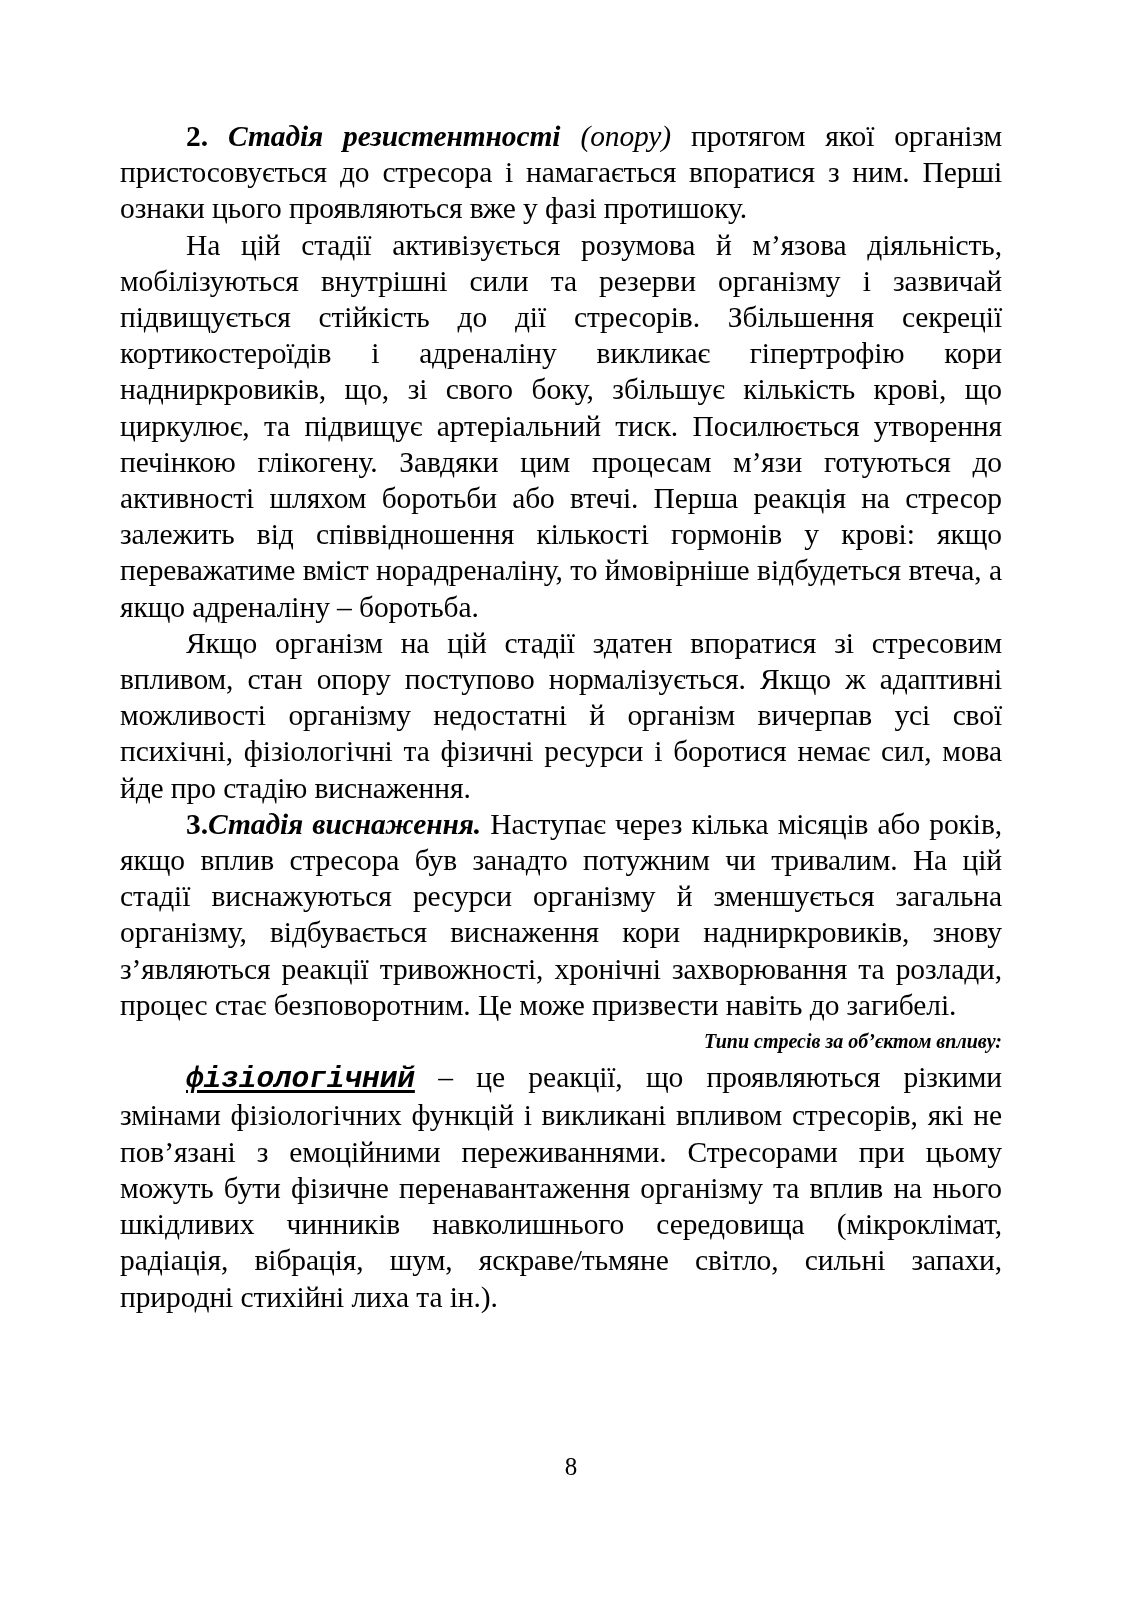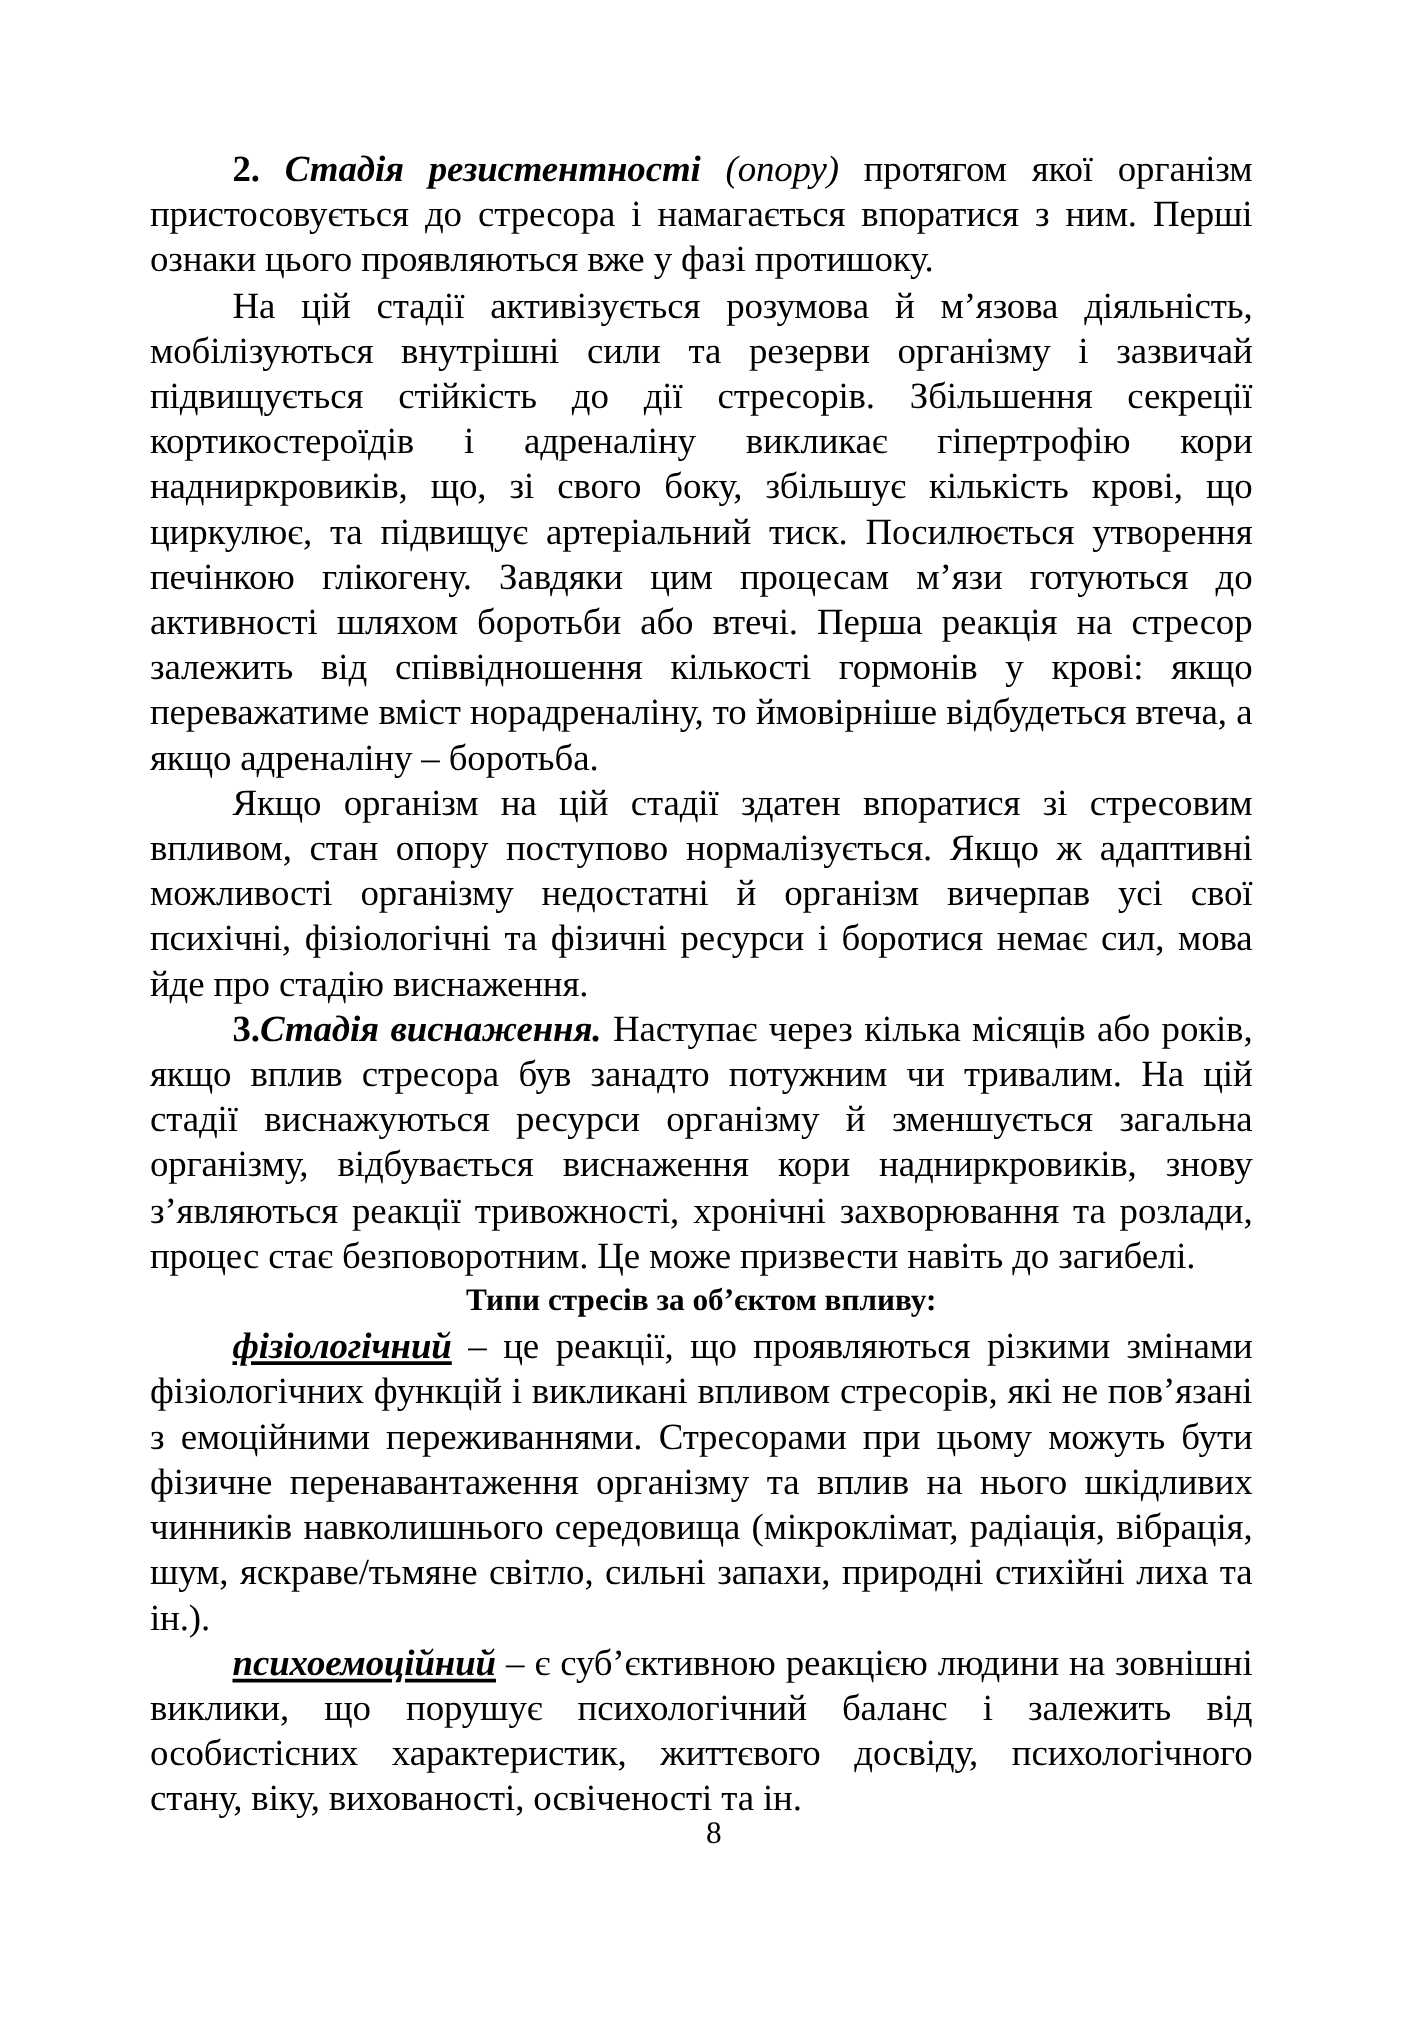--- a/index.html
+++ b/index.html
@@ -55,34 +55,36 @@
   }
   .i {
     font-style: italic;
   }
   .b-i-u {
     font-weight: 700;
     font-style: italic;
     text-decoration: underline;
     text-decoration-thickness: 2.5px;
     text-underline-offset: 3px;
+    font-family: Liberation Mono, monospace;
   }
   .num-b {
     font-weight: 700;
   }
 
   
   .subheading {
     margin: 0;
     padding: 0;
-    text-align: center;
+    text-align: right;
     text-indent: 0;
-    font-size: 25px;
+    font-size: 20px;
     line-height: 36.2px;
     font-weight: 700;
+    font-style: italic;
   }
 
   .page-number {
     position: absolute;
     left: 0;
     top: 1452px;
     width: 1142px;
     text-align: center;
     font-size: 25px;
     line-height: 30px;
@@ -102,19 +104,18 @@
     <p class="para">На цій стадії активізується розумова й м’язова діяльність, мобілізуються внутрішні сили та резерви організму і зазвичай підвищується стійкість до дії стресорів. Збільшення секреції кортикостероїдів і адреналіну викликає гіпертрофію кори надниркровиків, що, зі свого боку, збільшує кількість крові, що циркулює, та підвищує артеріальний тиск. Посилюється утворення печінкою глікогену. Завдяки цим процесам м’язи готуються до активності шляхом боротьби або втечі. Перша реакція на стресор залежить від співвідношення кількості гормонів у крові: якщо переважатиме вміст норадреналіну, то ймовірніше відбудеться втеча, а якщо адреналіну – боротьба.</p>
 
     <p class="para">Якщо організм на цій стадії здатен впоратися зі стресовим впливом, стан опору поступово нормалізується. Якщо ж адаптивні можливості організму недостатні й організм вичерпав усі свої психічні, фізіологічні та фізичні ресурси і боротися немає сил, мова йде про стадію виснаження.</p>
 
     <p class="para"><span class="num-b">3.</span><span class="b-i">Стадія виснаження.</span><span> Наступає через кілька місяців або років, якщо вплив стресора був занадто потужним чи тривалим. На цій стадії виснажуються ресурси організму й зменшується загальна організму, відбувається виснаження кори надниркровиків, знову з’являються реакції тривожності, хронічні захворювання та розлади, процес стає безповоротним. Це може призвести навіть до загибелі.</span></p>
 
     <p class="subheading">Типи стресів за об’єктом впливу:</p>
 
     <p class="para"><span class="b-i-u">фізіологічний</span><span> – це реакції, що проявляються різкими змінами фізіологічних функцій і викликані впливом стресорів, які не пов’язані з емоційними переживаннями. Стресорами при цьому можуть бути фізичне перенавантаження організму та вплив на нього шкідливих чинників навколишнього середовища (мікроклімат, радіація, вібрація, шум, яскраве/тьмяне світло, сильні запахи, природні стихійні лиха та ін.).</span></p>
 
-    <p class="para"><span class="b-i-u">психоемоційний</span><span> – є суб’єктивною реакцією людини на зовнішні виклики, що порушує психологічний баланс і залежить від особистісних характеристик, життєвого досвіду, психологічного стану, віку, вихованості, освіченості та ін.</span></p>
 
   </div>
 
   <div class="page-number">8</div>
 
 </div>
 
 </body></html>

